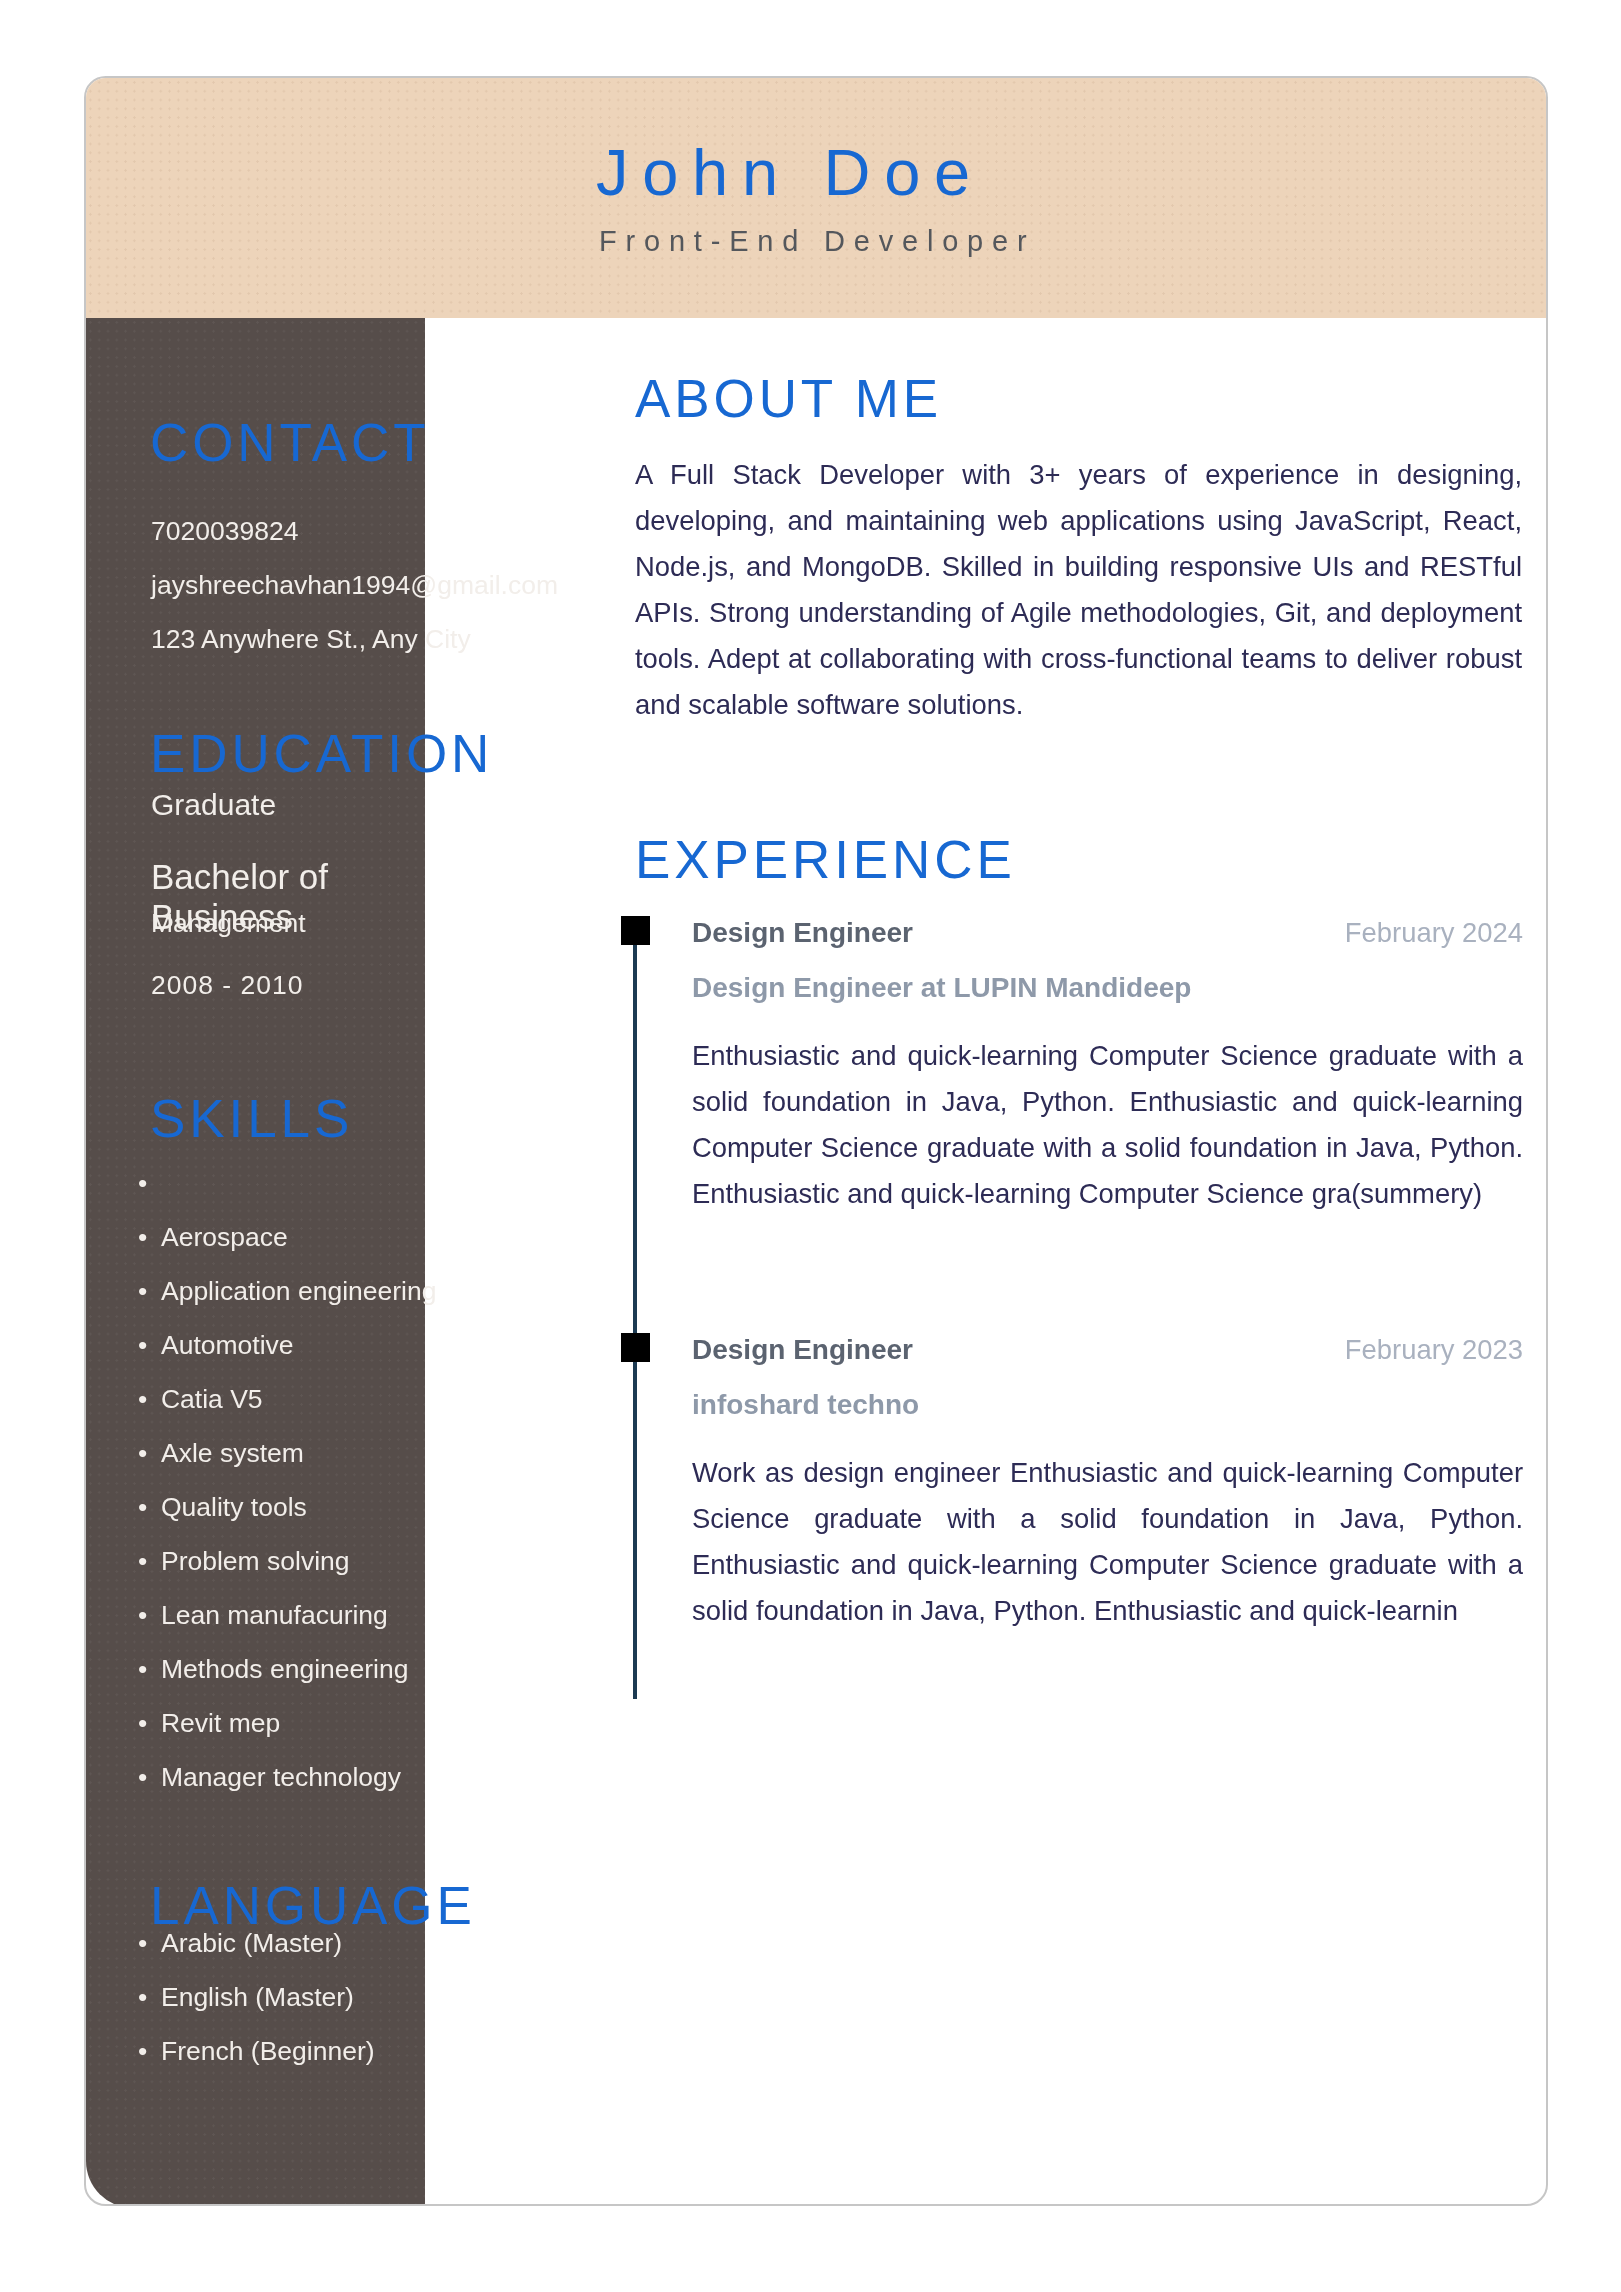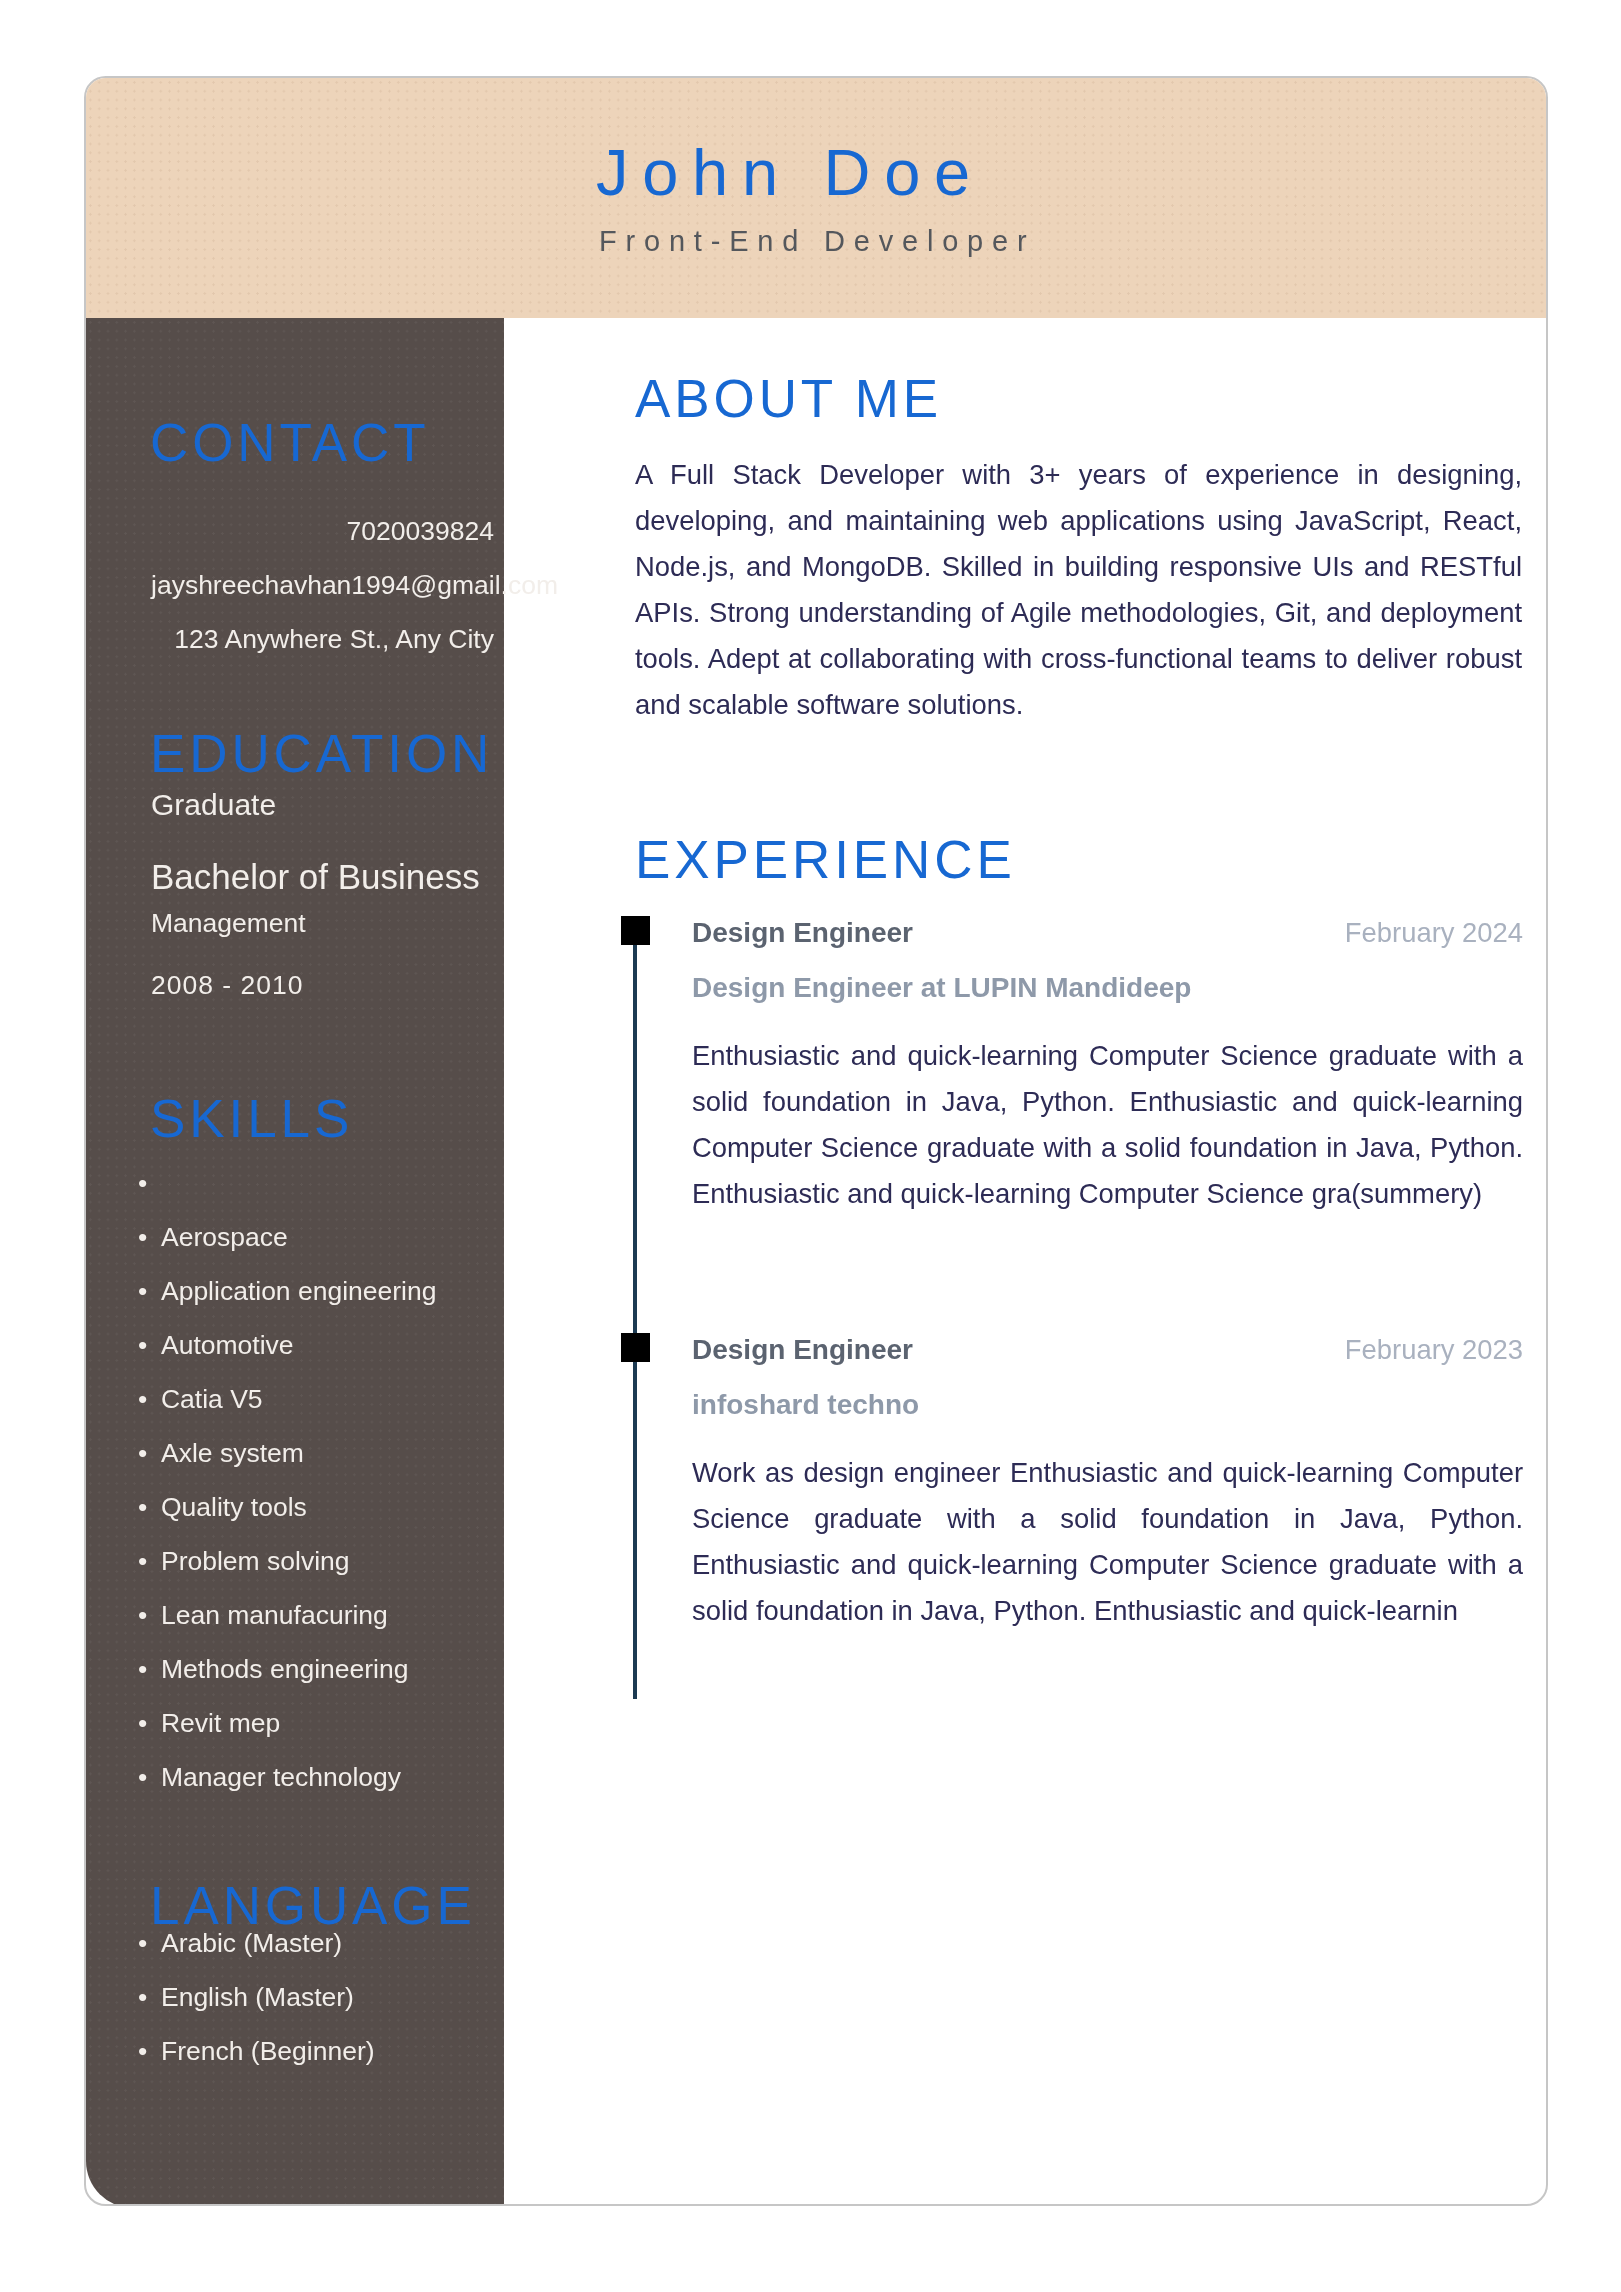--- a/index.html
+++ b/index.html
@@ -35,38 +35,38 @@
   .name{
     position:absolute;left:510px;top:57px;
     font-size:65px;color:var(--accent-blue);letter-spacing:13.7px;font-weight:400;
   }
   .role{
     position:absolute;left:513px;top:147px;
     font-size:29px;color:var(--role-text);letter-spacing:8.8px;font-weight:400;
   }
   
   .sidebar{
-    position:absolute;left:0;top:240px;width:418px;height:1890px;
+    position:absolute;left:0;top:240px;width:339px;height:1890px;
     background-color:var(--sidebar-bg);
     background-image:radial-gradient(circle, rgba(255,255,255,0.05) 1.2px, transparent 1.3px);
     background-size:8.8px 8.8px;
     border-bottom-left-radius:47px;
     color:var(--sidebar-text);
   }
   .side-heading{
     position:absolute;left:64px;
     font-size:53px;font-weight:400;color:var(--accent-blue);letter-spacing:3.9px;line-height:1;
     white-space:nowrap;
   }
   .h-contact{top:98px;}
   .h-education{top:409px;}
   .h-skills{top:774px;}
   .h-language{top:1561px;}
   .contact-lines{position:absolute;left:65px;top:186px;width:343px;}
-  .contact-lines div{line-height:54px;font-size:26.5px;white-space:nowrap;text-align:right;}
+  .contact-lines div{line-height:54px;font-size:26.5px;white-space:nowrap;}
   .edu-degree{position:absolute;left:65px;top:470px;font-size:30px;}
   .edu-line1{position:absolute;left:65px;top:539px;font-size:35px;}
   .edu-line2{position:absolute;left:65px;top:590px;font-size:26.5px;}
   .edu-years{position:absolute;left:65px;top:652px;font-size:26.5px;letter-spacing:1px;}
   ul.side-list{position:absolute;left:52px;list-style:none;width:363px;}
   ul.skills-list{top:838px;}
   ul.lang-list{top:1598px;}
   ul.side-list li{
     line-height:54px;font-size:26.5px;white-space:nowrap;
   }

